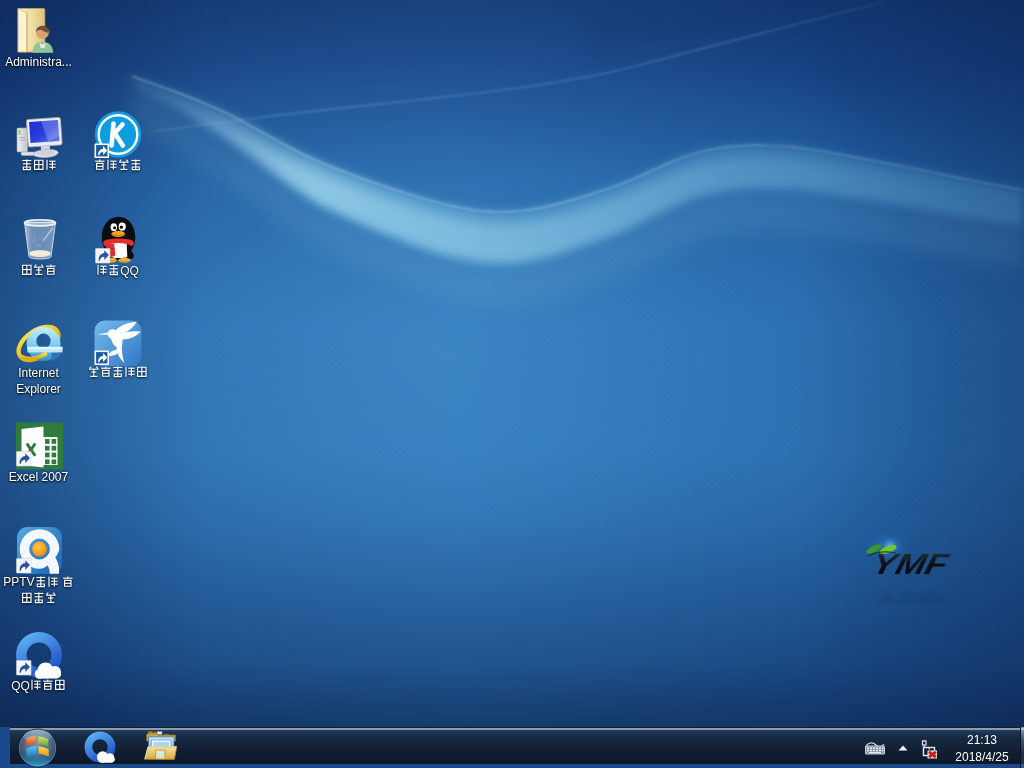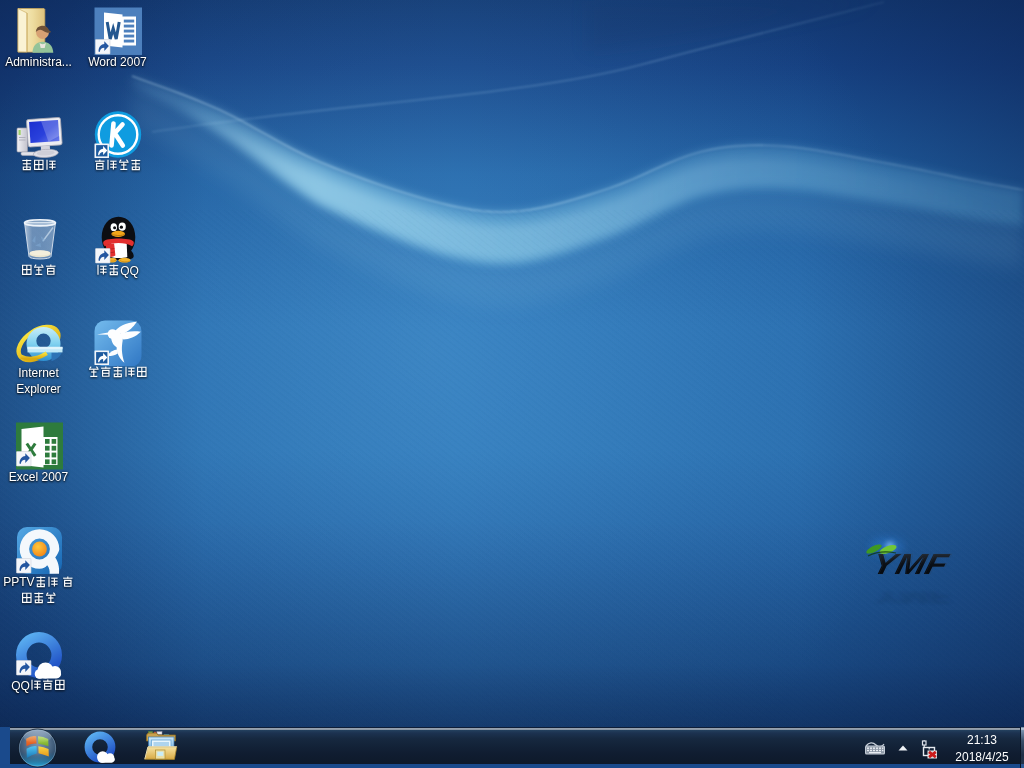--- a/index.html
+++ b/index.html
@@ -139,40 +139,20 @@
 <path d="M3,1.5 L12,6 V45 L3,44.8 Z" fill="#faf3d4" stroke="#cfb068" stroke-width="0.7"></path>
 <path d="M12,6 L12,45" stroke="#c9ab5e" stroke-width="0.8"></path>
 <g>
  <circle cx="27.5" cy="25.5" r="6.4" fill="#d7a173"></circle>
  <path d="M20.8,25 a6.8,6.8 0 0 1 13.2,-1.6 c1.4,0.2 2.2,1 1.6,1.8 c-0.8,1 -4.8,0.6 -8,-1.8 c-2.6,-1.6 -5.2,-0.2 -6.8,1.6 Z" fill="#6d5138"></path>
  <path d="M17.5,45.8 c0,-7.2 4.6,-11 10.2,-11 c5.8,0 10.2,3.8 10.6,11 Z" fill="#93c399"></path>
  <path d="M24.5,35.8 c1.2,1.9 5.2,1.9 6.4,0 l-1.2,5.2 h-4 Z" fill="#e9e5dc"></path>
 </g>
       </svg>
       <div class="lab">Administra...</div>
-    </div>
-<div class="ic" style="left:72.5px;top:7px">
-      <svg class="main" width="48" height="48" viewBox="0 0 48 48">
-<rect x="0.5" y="0.5" width="47.5" height="47.5" fill="#4d80bd"></rect>
-<rect x="28" y="9.5" width="14" height="29" fill="#fff"></rect>
-<g fill="#4d80bd">
-<rect x="29.8" y="12.6" width="10.4" height="2.9"></rect>
-          <rect x="29.8" y="17.6" width="10.4" height="2.9"></rect>
-<rect x="29.8" y="22.6" width="10.4" height="2.9"></rect>
-          <rect x="29.8" y="27.6" width="10.4" height="2.9"></rect>
-<rect x="29.8" y="32.6" width="10.4" height="2.9"></rect>
-        </g>
-<path d="M10,5.5 L28.5,7.5 L28.5,40.5 L10,38.5 Z" fill="#fff"></path>
-<path d="M13.2,15 L16.2,32 L19.2,21.5 L22.2,32 L25.2,15" stroke="#24578f" stroke-width="3" fill="none"></path>
-<g transform="translate(1.5,32.5)">
-          <rect x="0" y="0" width="14.5" height="14.5" fill="#f4f6fa" stroke="#d0d4dc" stroke-width="0.6" rx="0.5"></rect>
-          <path d="M3,12 C3,7.2 5.8,4.8 8.8,4.5 L8.8,1.8 L13.4,6.6 L8.8,11.4 L8.8,8.2 C6.2,8.4 4.6,9.6 4.2,12.4 Z" fill="#2456a0"></path>
-        </g>
-      </svg>
-      <div class="lab">Word 2007</div>
     </div>
 <div class="ic" style="left:-6.5px;top:111px">
       <svg class="main" width="48" height="48" viewBox="0 0 48 48">
 <defs>
           <linearGradient id="scr" x1="0" y1="0" x2="1" y2="1">
 <stop offset="0" stop-color="#1b2fd0"></stop>
             <stop offset=".55" stop-color="#2a41dc"></stop>
             <stop offset="1" stop-color="#6b7ceb"></stop>
           </linearGradient>
 <linearGradient id="twr" x1="0" y1="0" x2="1" y2="0">

